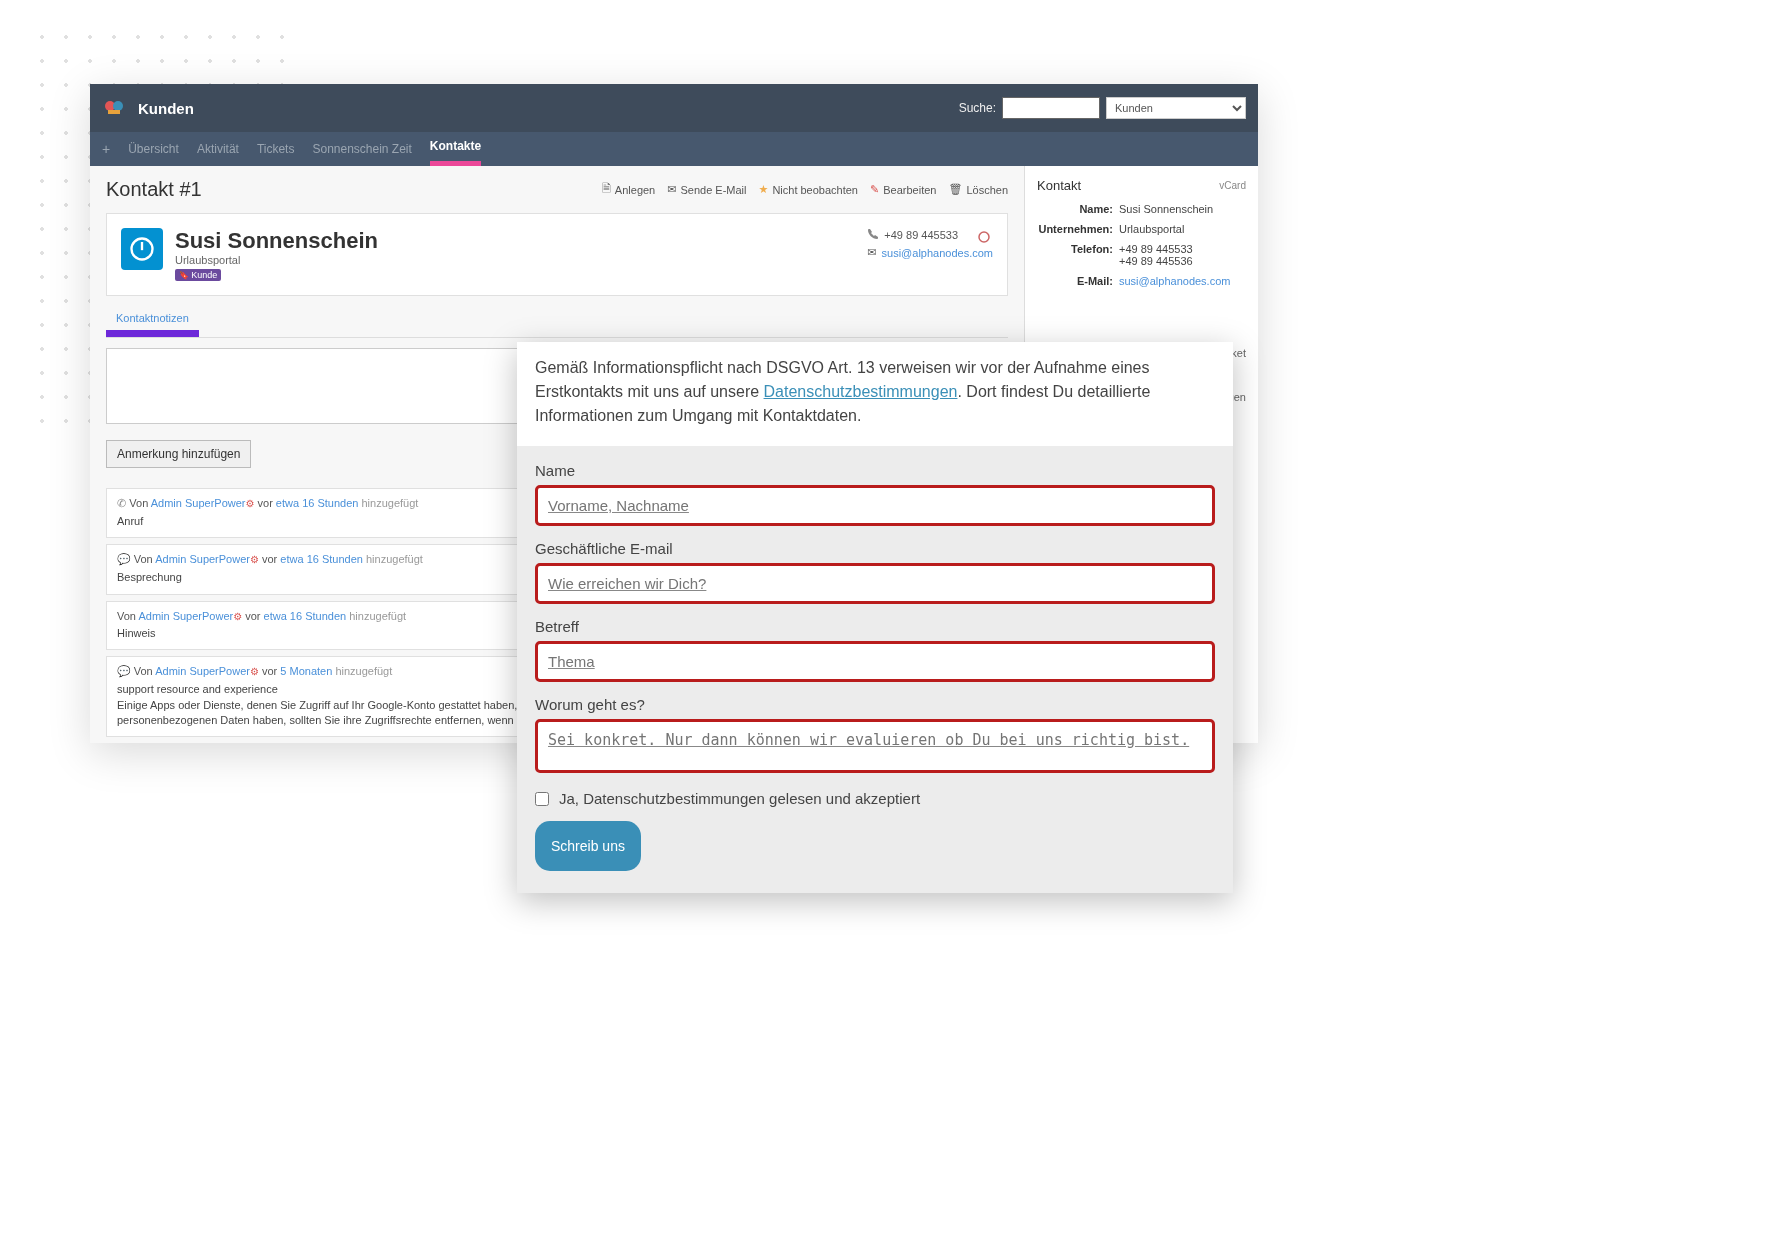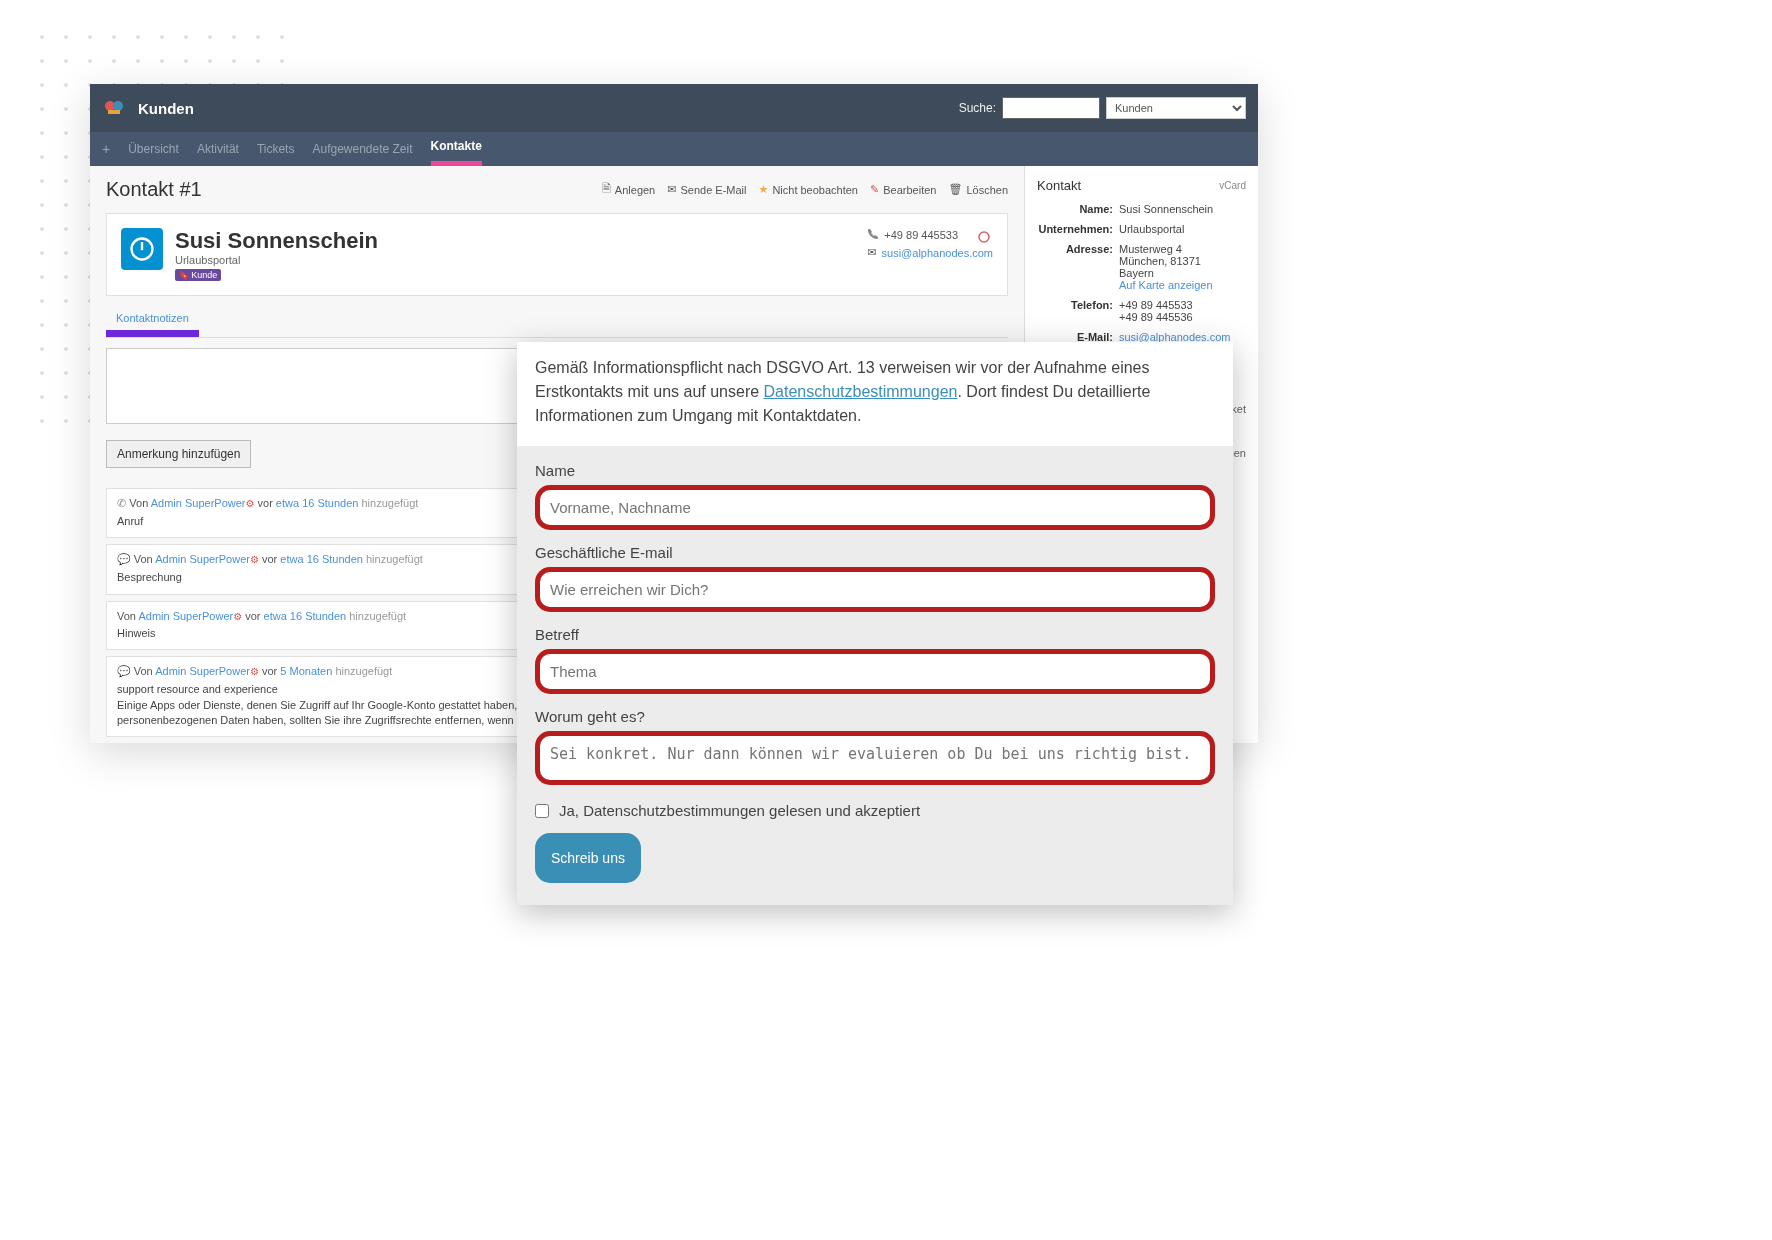--- a/index.html
+++ b/index.html
@@ -78,21 +78,21 @@
 .side-col .extra-link { margin-top: 60px; text-align: right; color: #666; font-size: 11px; }
 .side-col .extra-link2 { margin-top: 32px; text-align: right; color: #666; font-size: 11px; }
 
 
 .overlay-form { position: absolute; top: 342px; left: 517px; width: 716px; background: #fff; box-shadow: 0 8px 30px rgba(0,0,0,0.25); z-index: 10; }
 .overlay-form .intro { padding: 14px 18px 18px; font-size: 16px; color: #444; line-height: 1.5; }
 .overlay-form .intro .link { color: #3a8fb7; text-decoration: underline; }
 .overlay-form .form-body { background: #ececec; padding: 16px 18px 22px; }
 .overlay-form .form-group { margin-bottom: 14px; }
 .overlay-form .form-label { font-size: 15px; color: #444; margin-bottom: 6px; display: block; }
-.overlay-form .form-input { width: 100%; padding: 9px 10px; border: 5px solid #b91c1c; font-size: 15px; color: #888; background: #fff; border-radius: 15px; }
+.overlay-form .form-input { width: 100%; padding: 9px 10px; border: 3px solid #b91c1c; font-size: 15px; color: #888; background: #fff; border-radius: 5px; text-decoration: underline; }
 .overlay-form textarea.form-input { height: 54px; resize: none; }
 .overlay-form .checkbox-row { display: flex; align-items: center; gap: 10px; font-size: 15px; color: #444; margin-bottom: 14px; }
 .overlay-form .checkbox-row input { width: 14px; height: 14px; }
 .overlay-form .submit-btn { background: #3a8fb7; color: #fff; border: none; padding: 17px 16px; font-size: 14px; border-radius: 15px; cursor: pointer; }
 
 .caption { position: absolute; top: 852px; left: 518px; font-size: 16px; color: #8a9199; font-weight: 600; font-family: Arial, sans-serif; }
 
 .icon-sm { width: 12px; height: 12px; display: inline-block; }
 </style>
 </head>
@@ -118,21 +118,21 @@
         <option>Kunden</option>
       </select>
     </div>
   </div>
 
   <div class="navbar">
     <span class="plus-icon">+</span>
     <span class="nav-item">Übersicht</span>
     <span class="nav-item">Aktivität</span>
     <span class="nav-item">Tickets</span>
-    <span class="nav-item">Aufgewendete Zeit</span>
+    <span class="nav-item">Sonnenschein Zeit</span>
     <span class="nav-item active">Kontakte</span>
   </div>
 
   <div class="content">
     <div class="main-col">
 
       <div class="page-header">
         <h1>Kontakt #1</h1>
         <div class="page-actions">
           <span class="action-item">
@@ -252,29 +252,20 @@
       </div>
       <div class="info-row">
         <div class="info-label">Name:</div>
         <div class="info-value">Susi Sonnenschein</div>
       </div>
       <div class="info-row">
         <div class="info-label">Unternehmen:</div>
         <div class="info-value">Urlaubsportal</div>
       </div>
       <div class="info-row">
-        <div class="info-label">Adresse:</div>
-        <div class="info-value">
-          <span style="white-space:pre-line">Musterweg 4
-München, 81371
-Bayern</span><br>
-          <a>Auf Karte anzeigen</a>
-        </div>
-      </div>
-      <div class="info-row">
         <div class="info-label">Telefon:</div>
         <div class="info-value" style="white-space:pre-line">+49 89 445533
 +49 89 445536</div>
       </div>
       <div class="info-row">
         <div class="info-label">E-Mail:</div>
         <div class="info-value"><a>susi@alphanodes.com</a></div>
       </div>
       <div class="extra-link">s Ticket</div>
       <div class="extra-link2">zufügen</div>

